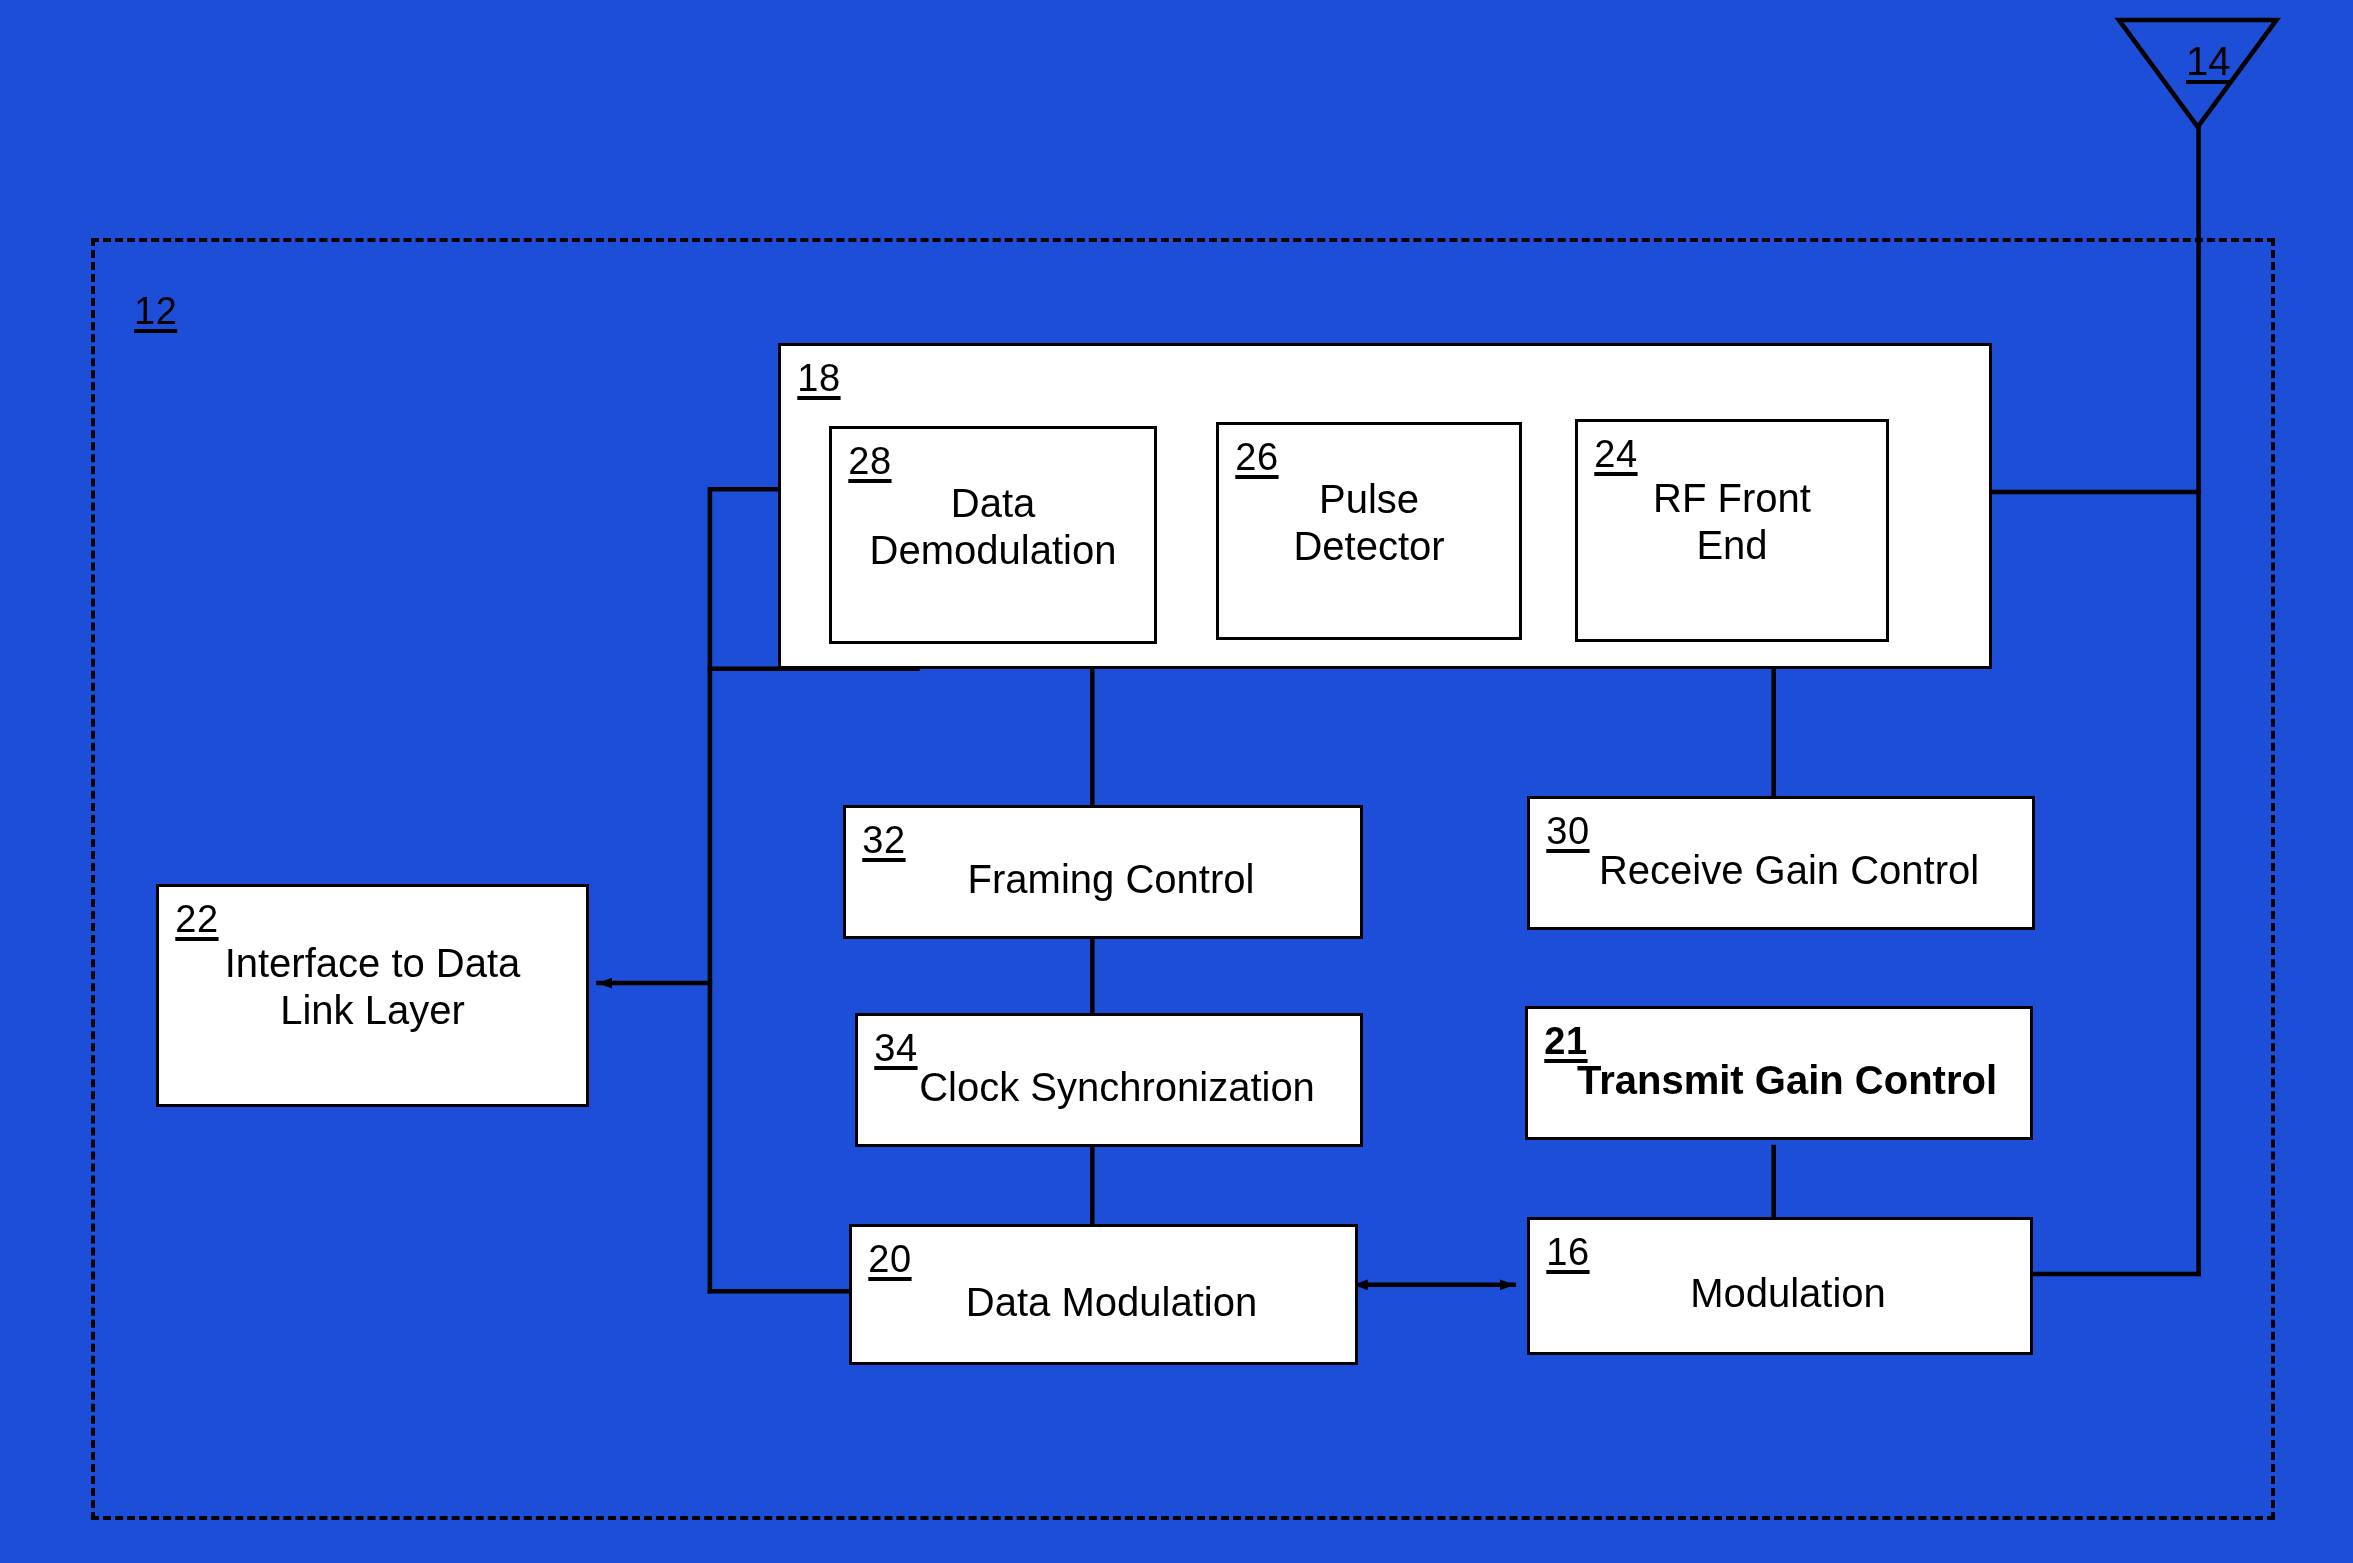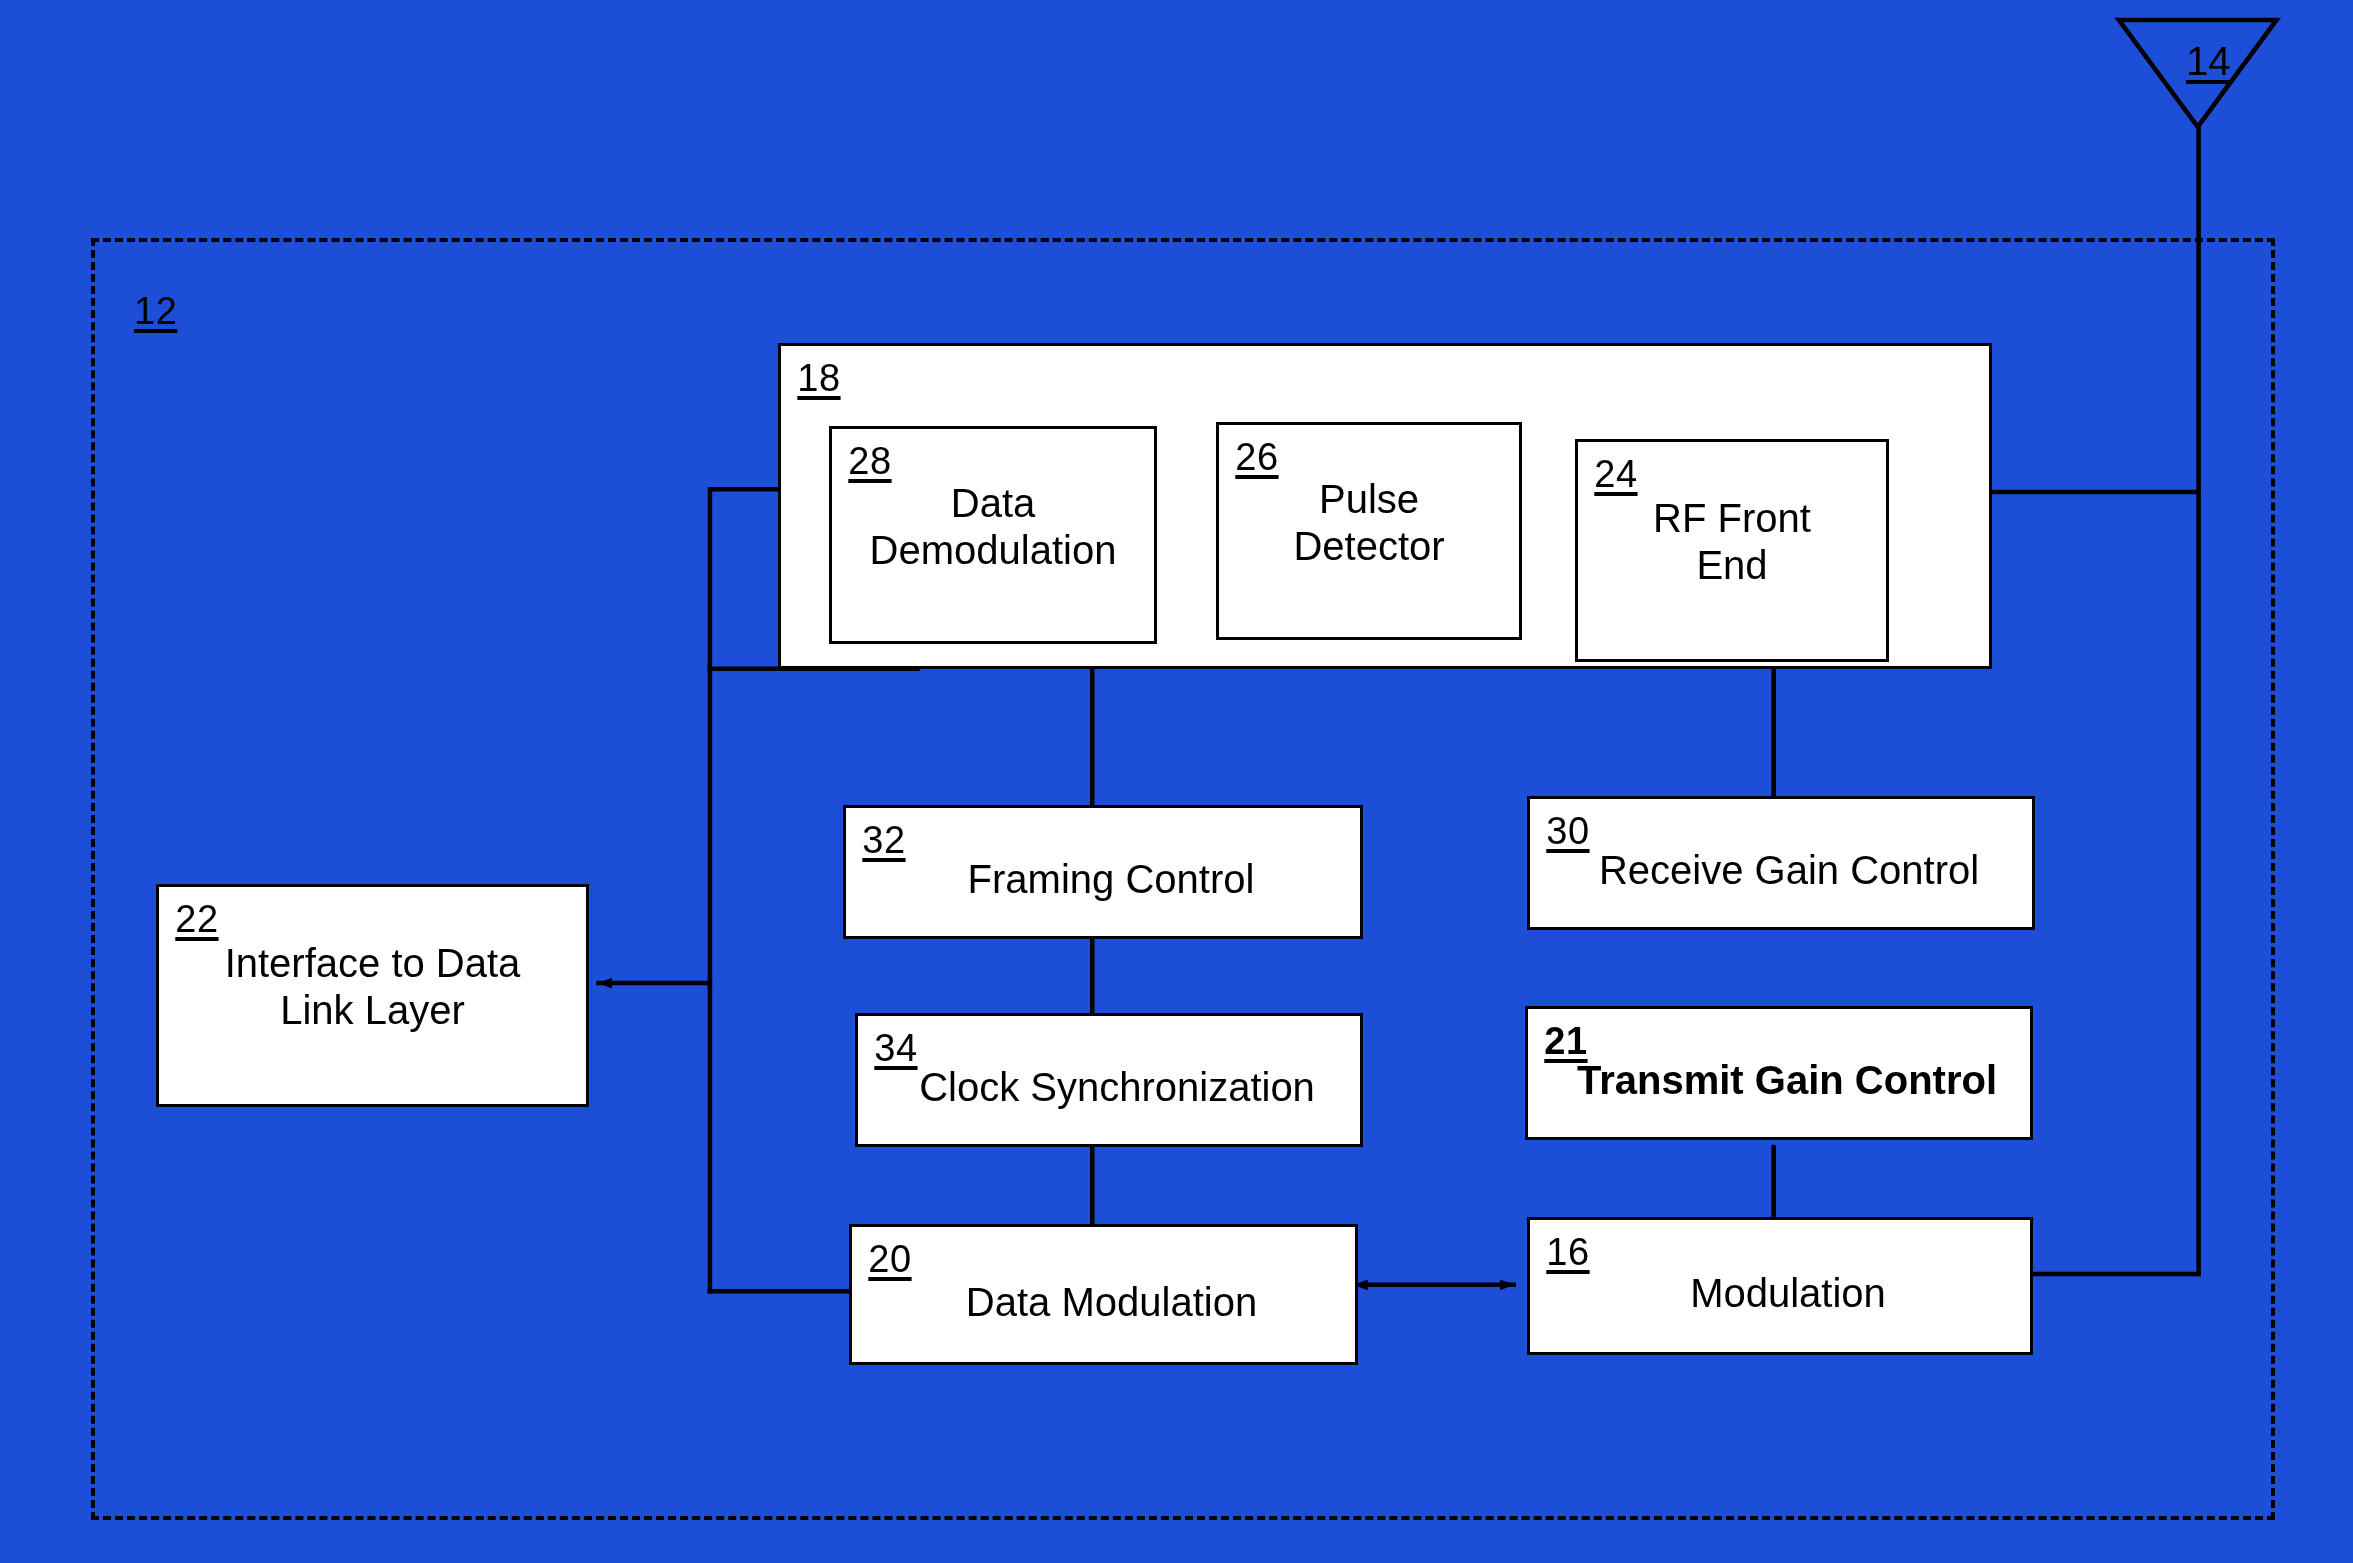--- a/index.html
+++ b/index.html
@@ -136,21 +136,21 @@
     <div class="label two-line">Data
 Demodulation</div>
   </div>
 
   <div class="node" style="left:1216px; top:422px; width:306px; height:218px;">
     <span class="ref">26</span>
     <div class="label two-line">Pulse
 Detector</div>
   </div>
 
-  <div class="node" style="left:1575px; top:419px; width:314px; height:223px;margin-top:20px;">
+  <div class="node" style="left:1575px; top:419px; width:314px; height:223px;">
     <span class="ref">24</span>
     <div class="label two-line">RF Front
 End</div>
   </div>
 
   <div class="node" style="left:843px; top:805px; width:520px; height:134px;">
     <span class="ref">32</span>
     <div class="label lower">Framing Control</div>
   </div>
 

